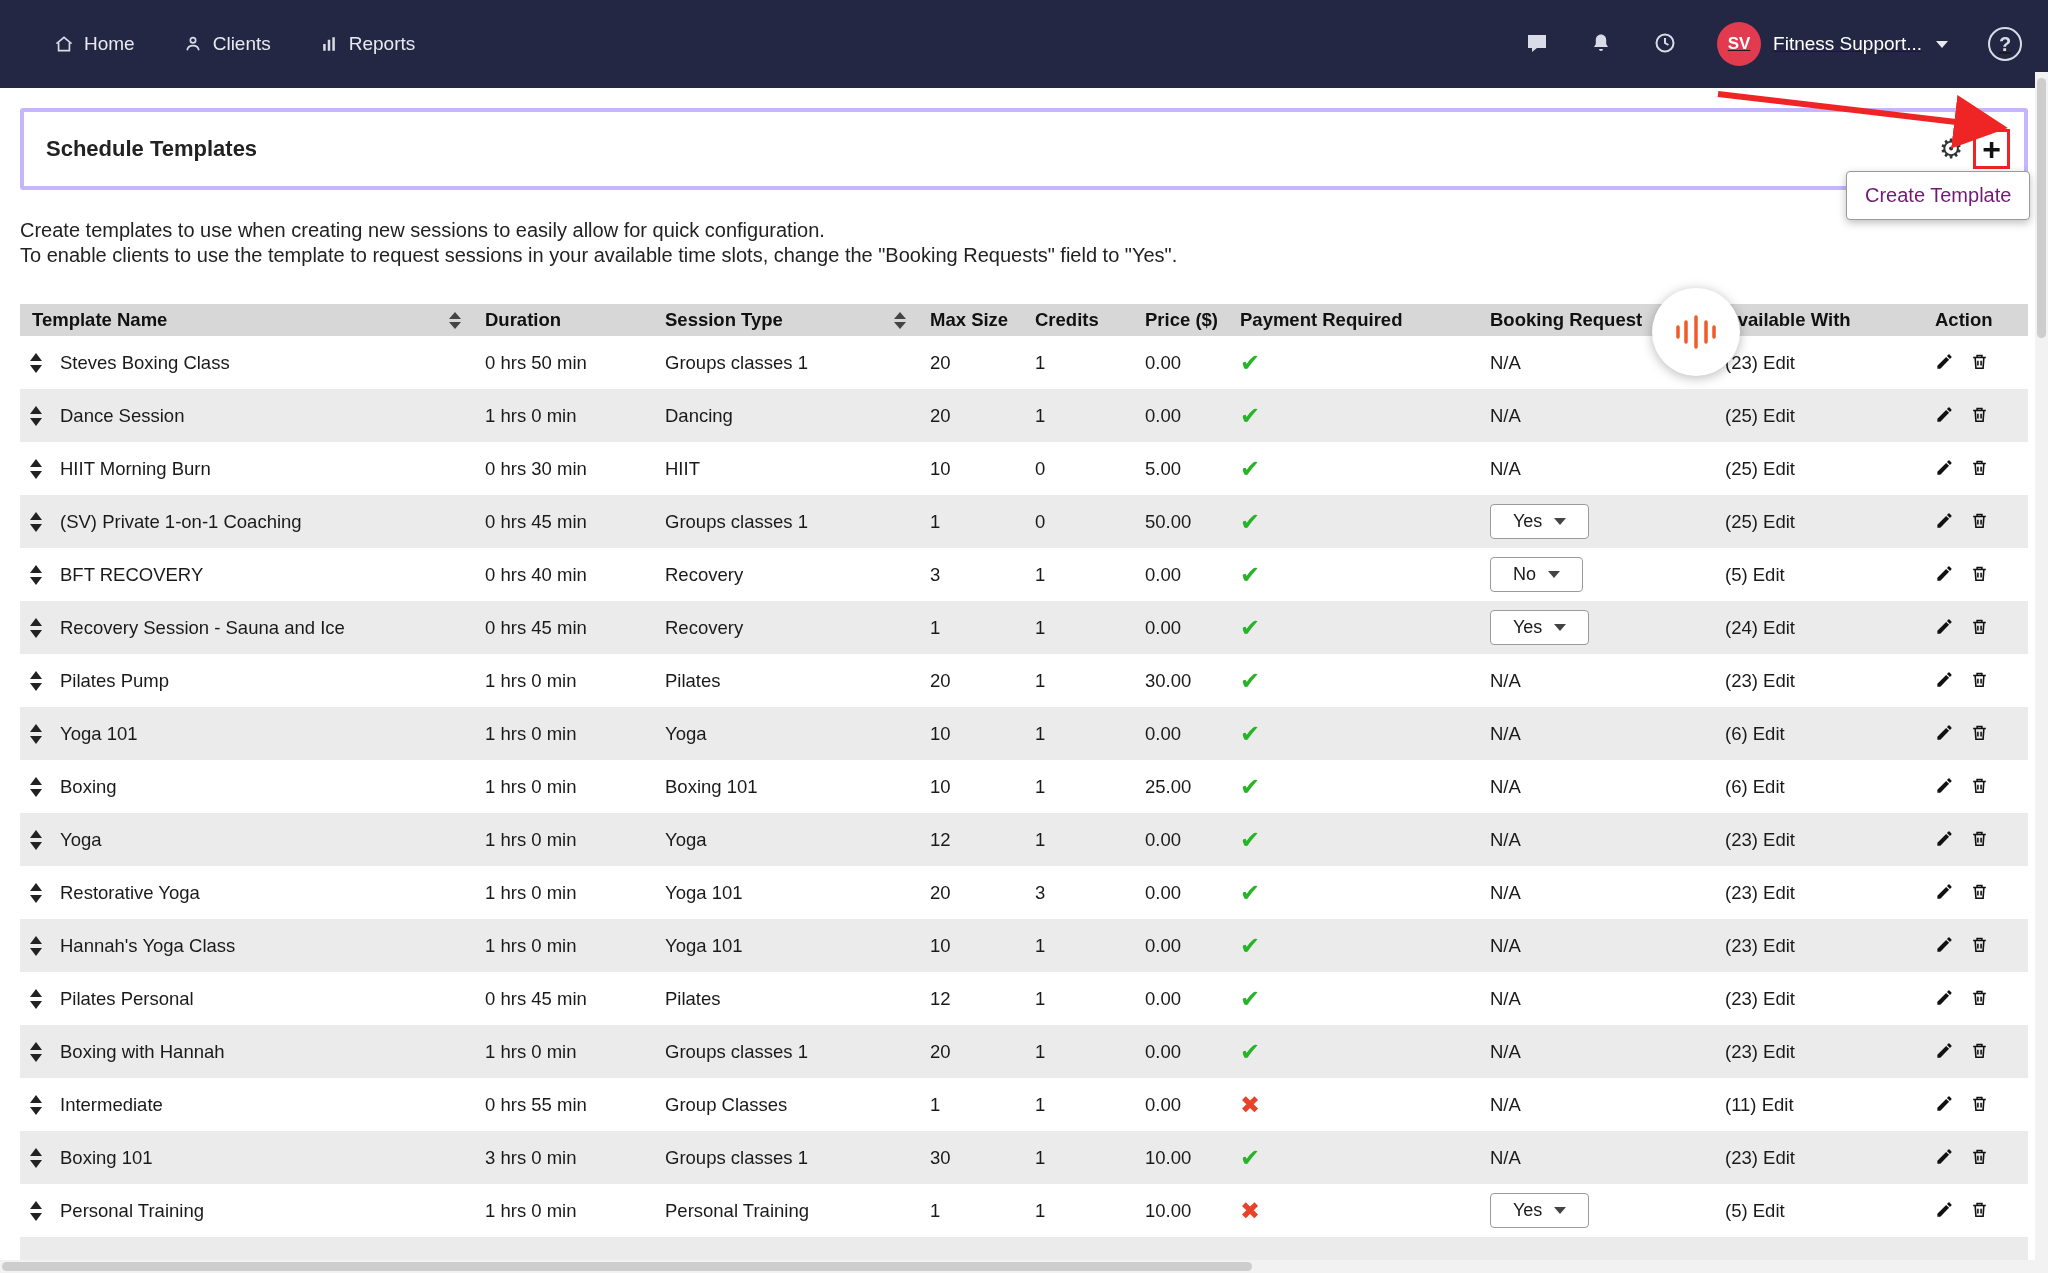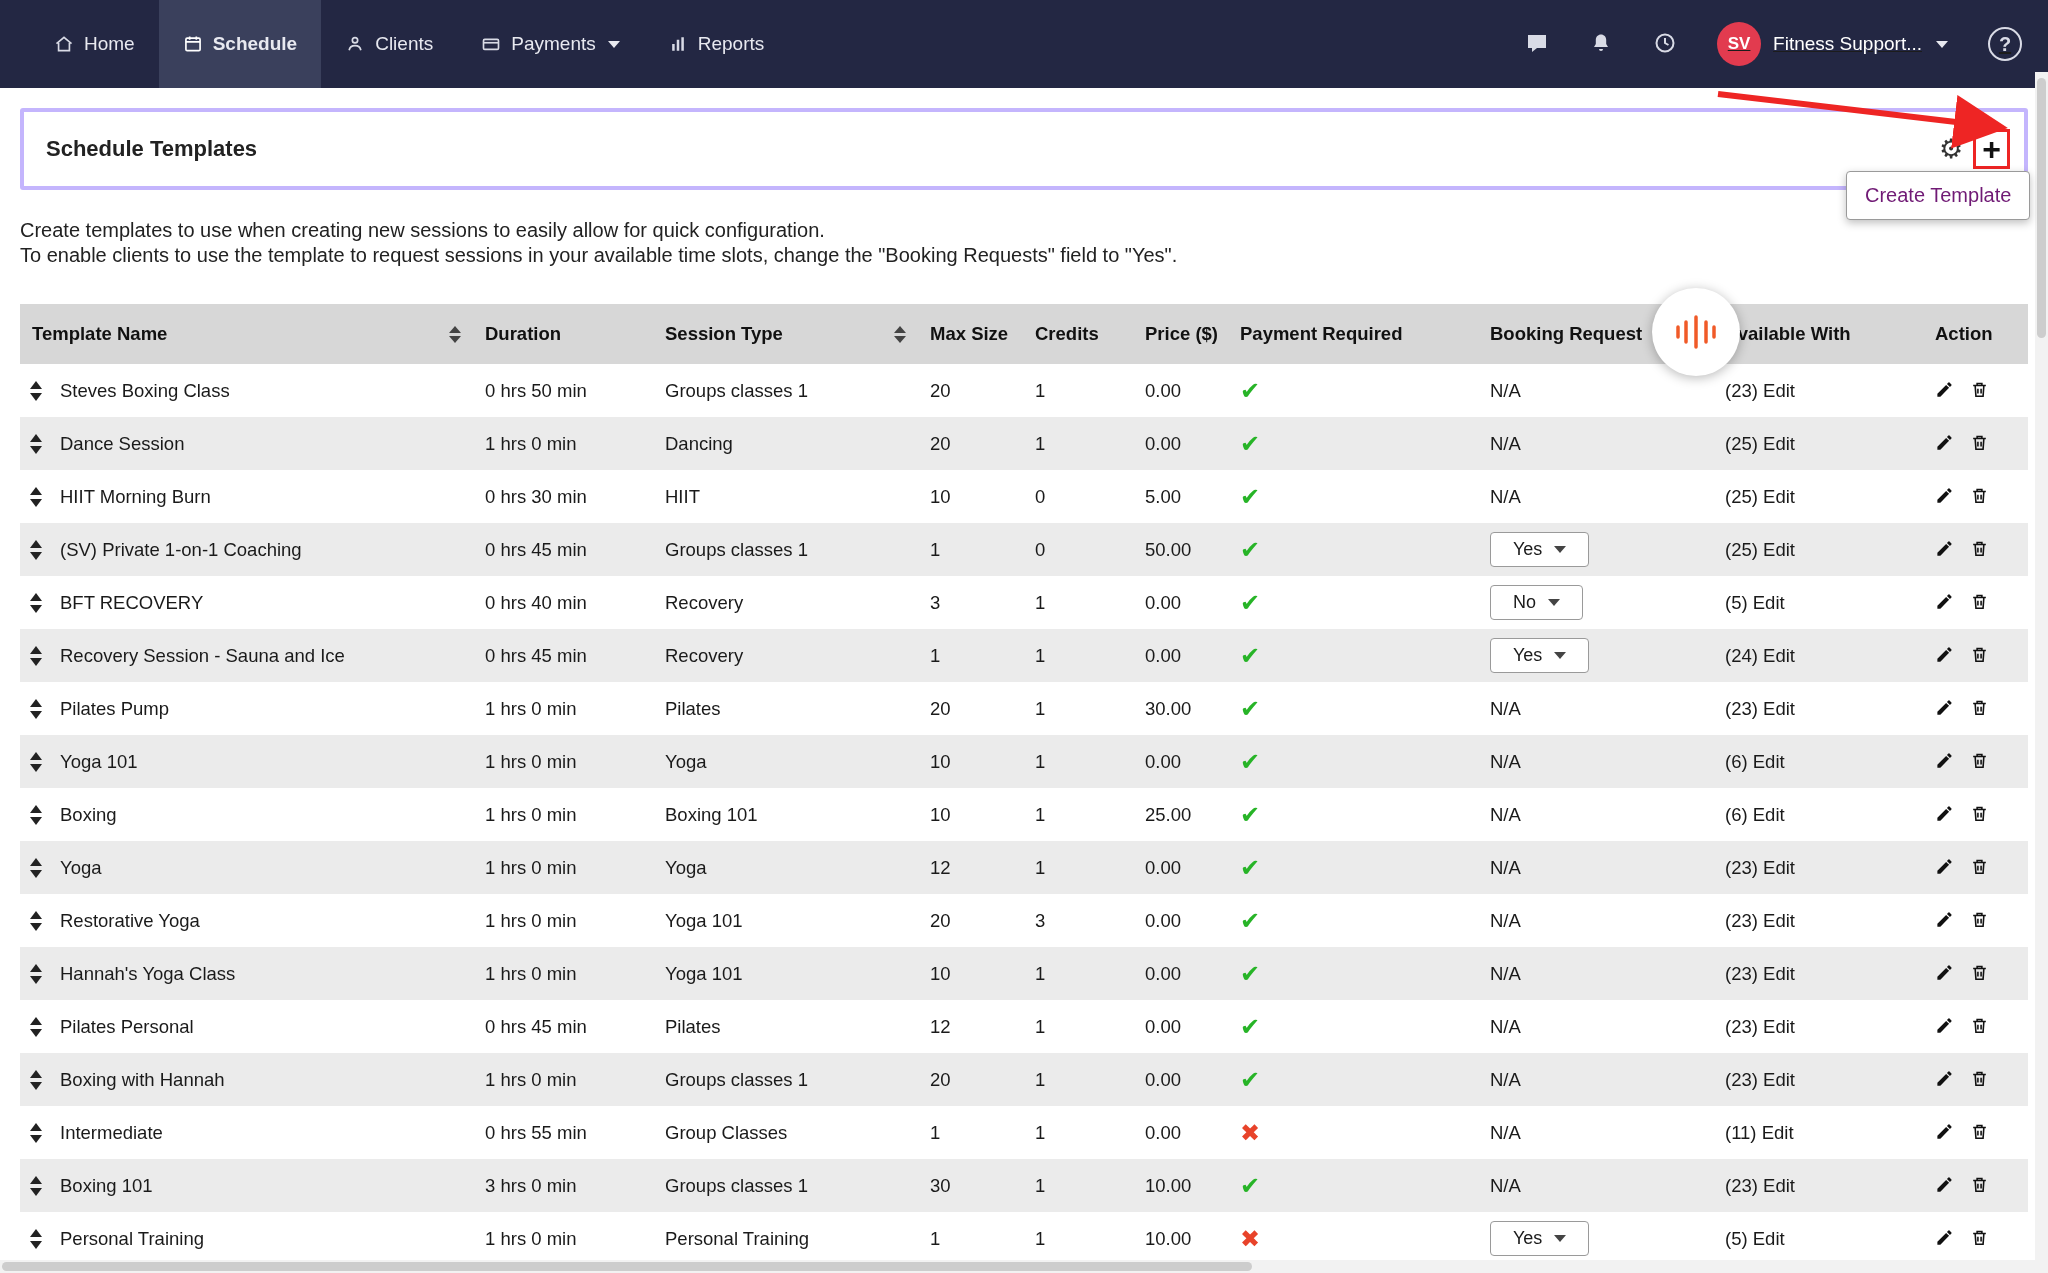--- a/index.html
+++ b/index.html
@@ -39,21 +39,21 @@
               color:#333; display:flex; align-items:center; justify-content:center; }
   .gear-glyph { font-size:27px; }
   .plus-wrap { border:3px solid #ee2524; padding:0 6px; }
   .plus-glyph { font-size:32px; font-weight:bold; color:#111; line-height:34px; }
 
   
   .intro { margin:28px 20px 0 20px; font-size:20px; color:#222; line-height:25px; }
 
   
   table.templates { width:2008px; margin:36px 20px 0 20px; border-collapse:collapse; table-layout:fixed; }
-  thead th { background:#d7d7d7; height:60px; text-align:left; font-size:18.5px;
+  thead th { background:#d7d7d7; height:32px; text-align:left; font-size:18.5px;
              font-weight:bold; color:#111; padding:0 8px 0 10px; }
   thead th:first-child { padding-left:12px; }
   .th-flex { display:flex; align-items:center; justify-content:space-between; padding-right:6px; }
   tbody td { height:53px; font-size:18.5px; color:#1a1a1a; padding:0 8px 0 10px; }
   tr.odd  td { background:#ffffff; }
   tr.even td { background:#ebebeb; }
   .name-cell { display:flex; align-items:center; gap:18px; }
 
   .sort-icon { display:inline-flex; flex-direction:column; align-items:center; gap:3px; }
   .tri { display:block; width:0; height:0; border-left:6px solid transparent; border-right:6px solid transparent; }
@@ -100,47 +100,28 @@
   <div class="nav-left">
     <a class="nav-item">
       <span class="nicon">
         <svg width="20" height="20" viewBox="0 0 24 24" fill="none" stroke="#d9dbe6" stroke-width="2">
             <path d="M3 11.5 12 4l9 7.5"></path>
             <path d="M5.5 10.5V20h13v-9.5"></path>
           </svg>
       </span>
       <span>Home</span>
     </a>
-    <a class="nav-item active">
-      <span class="nicon">
-        <svg width="20" height="20" viewBox="0 0 24 24" fill="none" stroke="#ffffff" stroke-width="2">
-            <rect x="3.5" y="5" width="17" height="15" rx="1.5"></rect>
-            <path d="M3.5 9.5h17M8 3v4M16 3v4"></path>
-          </svg>
-      </span>
-      <span>Schedule</span>
-    </a>
     <a class="nav-item">
       <span class="nicon">
         <svg width="20" height="20" viewBox="0 0 24 24" fill="none" stroke="#d9dbe6" stroke-width="2">
             <circle cx="12" cy="7.5" r="3.2"></circle>
             <path d="M5 19.5c.6-3.8 3.4-5.5 7-5.5s6.4 1.7 7 5.5"></path>
           </svg>
       </span>
       <span>Clients</span>
-    </a>
-    <a class="nav-item">
-      <span class="nicon">
-        <svg width="20" height="20" viewBox="0 0 24 24" fill="none" stroke="#d9dbe6" stroke-width="2">
-            <rect x="3" y="6.5" width="18" height="12" rx="1.5"></rect>
-            <path d="M3 10.5h18"></path>
-          </svg>
-      </span>
-      <span>Payments</span>
-      <span class="caret-down"></span>
     </a>
     <a class="nav-item">
       <span class="nicon">
         <svg width="20" height="20" viewBox="0 0 24 24">
             <path d="M5 20v-8h3v8zM10.5 20V7h3v13zM16 20V4h3v16z" fill="#d9dbe6"></path>
           </svg>
       </span>
       <span>Reports</span>
     </a>
   </div>

